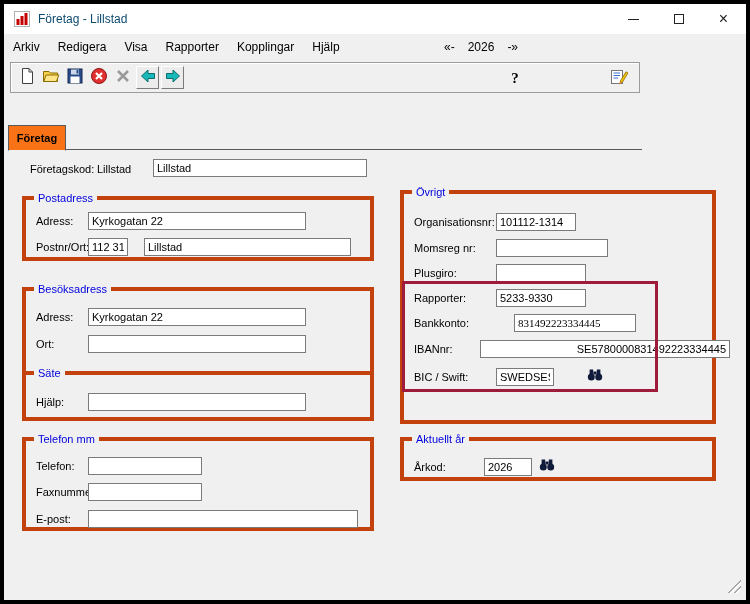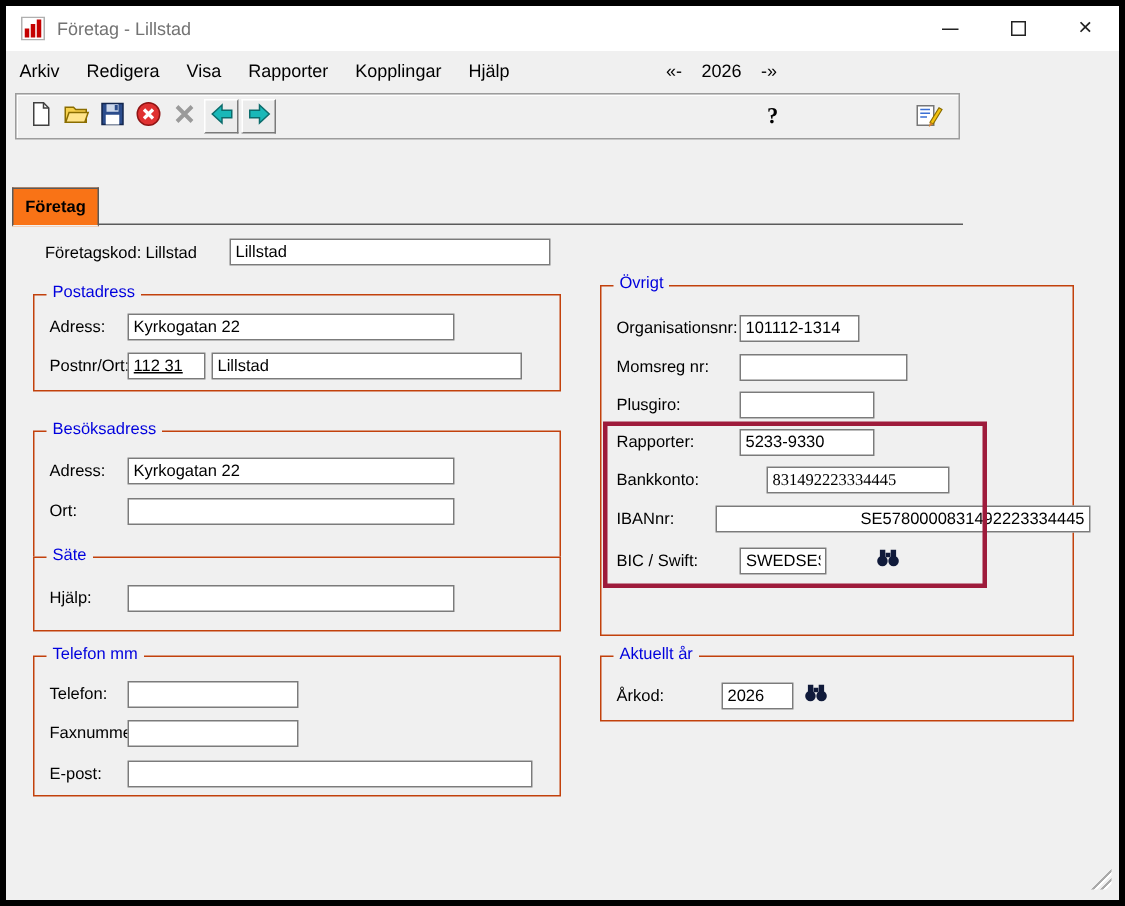--- a/index.html
+++ b/index.html
@@ -14,21 +14,21 @@
     position:absolute; left:4px; top:4px; width:742px; height:596px;
     background:#f0f0f0; overflow:hidden;
   }
 
   
   .titlebar {
     position:absolute; left:0; top:0; right:0; height:30px;
     background:#ffffff; display:flex; align-items:center;
   }
   .app-icon { margin-left:10px; width:16px; height:16px; display:inline-flex; }
-  .title-text { margin-left:8px; font-size:12px; color:#737373; }
+  .title-text { margin-left:8px; font-size:12px; color:#0c4a6e; }
   .win-controls { position:absolute; right:0; top:0; height:30px; display:flex; }
   .win-btn {
     width:45px; height:30px; display:flex; align-items:center; justify-content:center;
     cursor:default;
   }
   .min-glyph { display:block; width:11px; height:1px; background:#222; }
   .max-glyph { display:block; width:10px; height:10px; border:1px solid #222; }
   .close-glyph { font-size:16px; line-height:16px; color:#222; }
 
   
@@ -95,21 +95,21 @@
   
   .lbl {
     position:absolute; font-size:11px; color:#000; white-space:nowrap;
   }
   .field {
     position:absolute; height:18px; border:1px solid #7b7b7b;
     background:#fff; font-size:11px; font-family:"Liberation Sans", sans-serif;
     padding:0 3px; color:#000;
   }
   .group {
-    position:absolute; border:1px solid #c2410c; background:#f0f0f0;
+    position:absolute; border:4px solid #c2410c; background:#f0f0f0;
   }
   .gtitle {
     position:absolute; top:-8px; left:8px; background:#f0f0f0;
     padding:0 4px; font-size:11px; color:#0000dd; white-space:nowrap;
   }
   .bino {
     position:absolute; width:22px; height:19px; border:none;
     background:transparent; padding:0;
     display:flex; align-items:center; justify-content:center;
   }
@@ -246,21 +246,21 @@
 
   <span class="lbl" style="left:26px; top:159px;">Företagskod:</span>
   <span class="lbl" style="left:93px; top:159px;">Lillstad</span>
   <input class="field" style="left: 149px; top: 155px; width: 214px;" value="Lillstad">
 
   <div class="group" style="left:18px; top:192px; width:352px; height:65px;">
     <span class="gtitle">Postadress</span>
     <span class="lbl" style="left:10px; top:15px;">Adress:</span>
     <input class="field" style="left: 62px; top: 12px; width: 218px;" value="Kyrkogatan 22">
     <span class="lbl" style="left:10px; top:41px;">Postnr/Ort:</span>
-    <input class="field" style="left: 62px; top: 38px; width: 52px; text-decoration: underline;" value="112 31">
+    <input class="field" style="left: 62px; top: 38px; width: 40px;" value="112 31">
     <input class="field" style="left: 118px; top: 38px; width: 207px;" value="Lillstad">
   </div>
 
   <div class="group" style="left:18px; top:283px; width:352px; height:92px;">
     <span class="gtitle">Besöksadress</span>
     <span class="lbl" style="left:10px; top:20px;">Adress:</span>
     <input class="field" style="left: 62px; top: 17px; width: 218px;" value="Kyrkogatan 22">
     <span class="lbl" style="left:10px; top:47px;">Ort:</span>
     <input class="field" style="left: 62px; top: 44px; width: 218px;" value="">
   </div>

